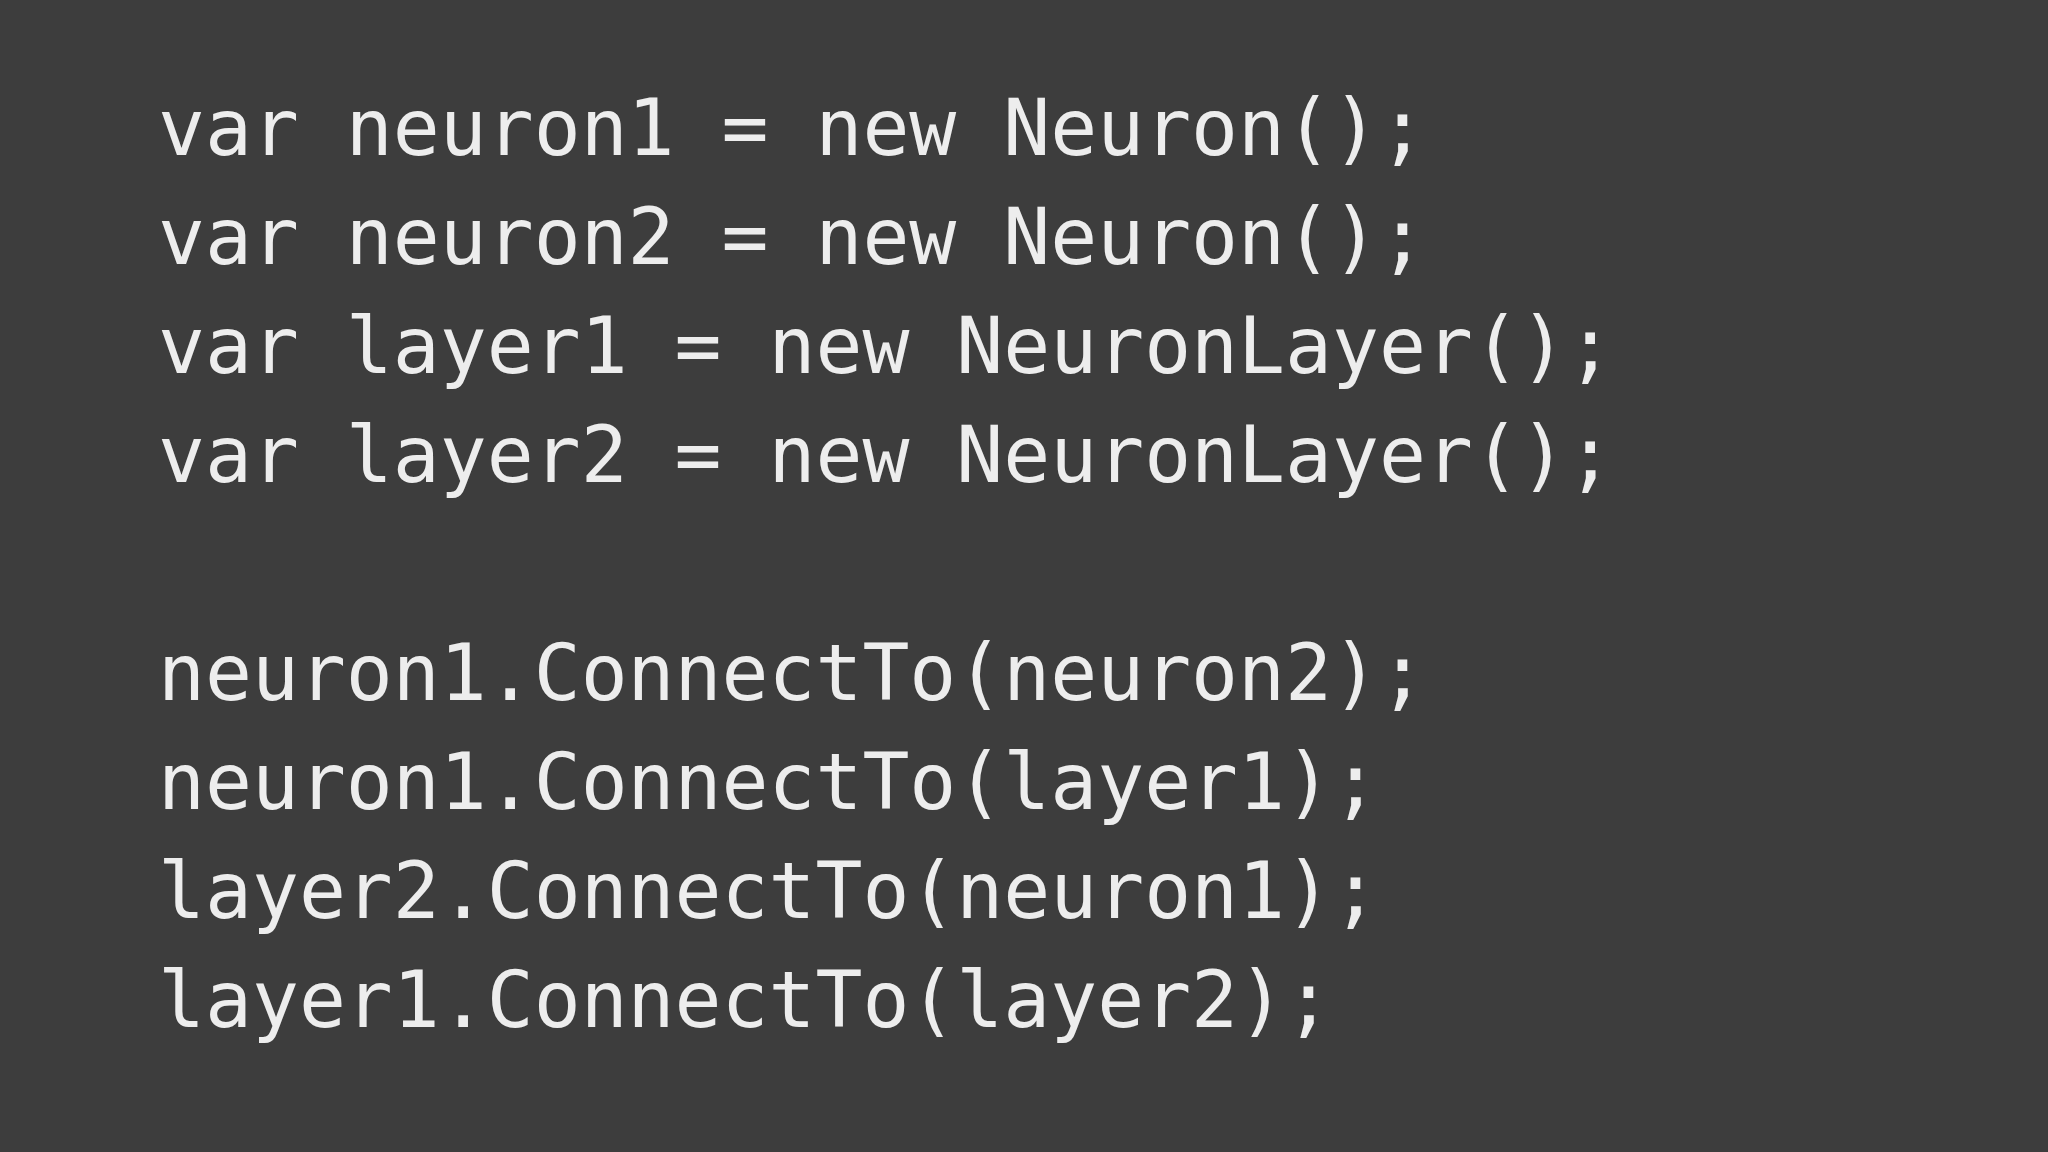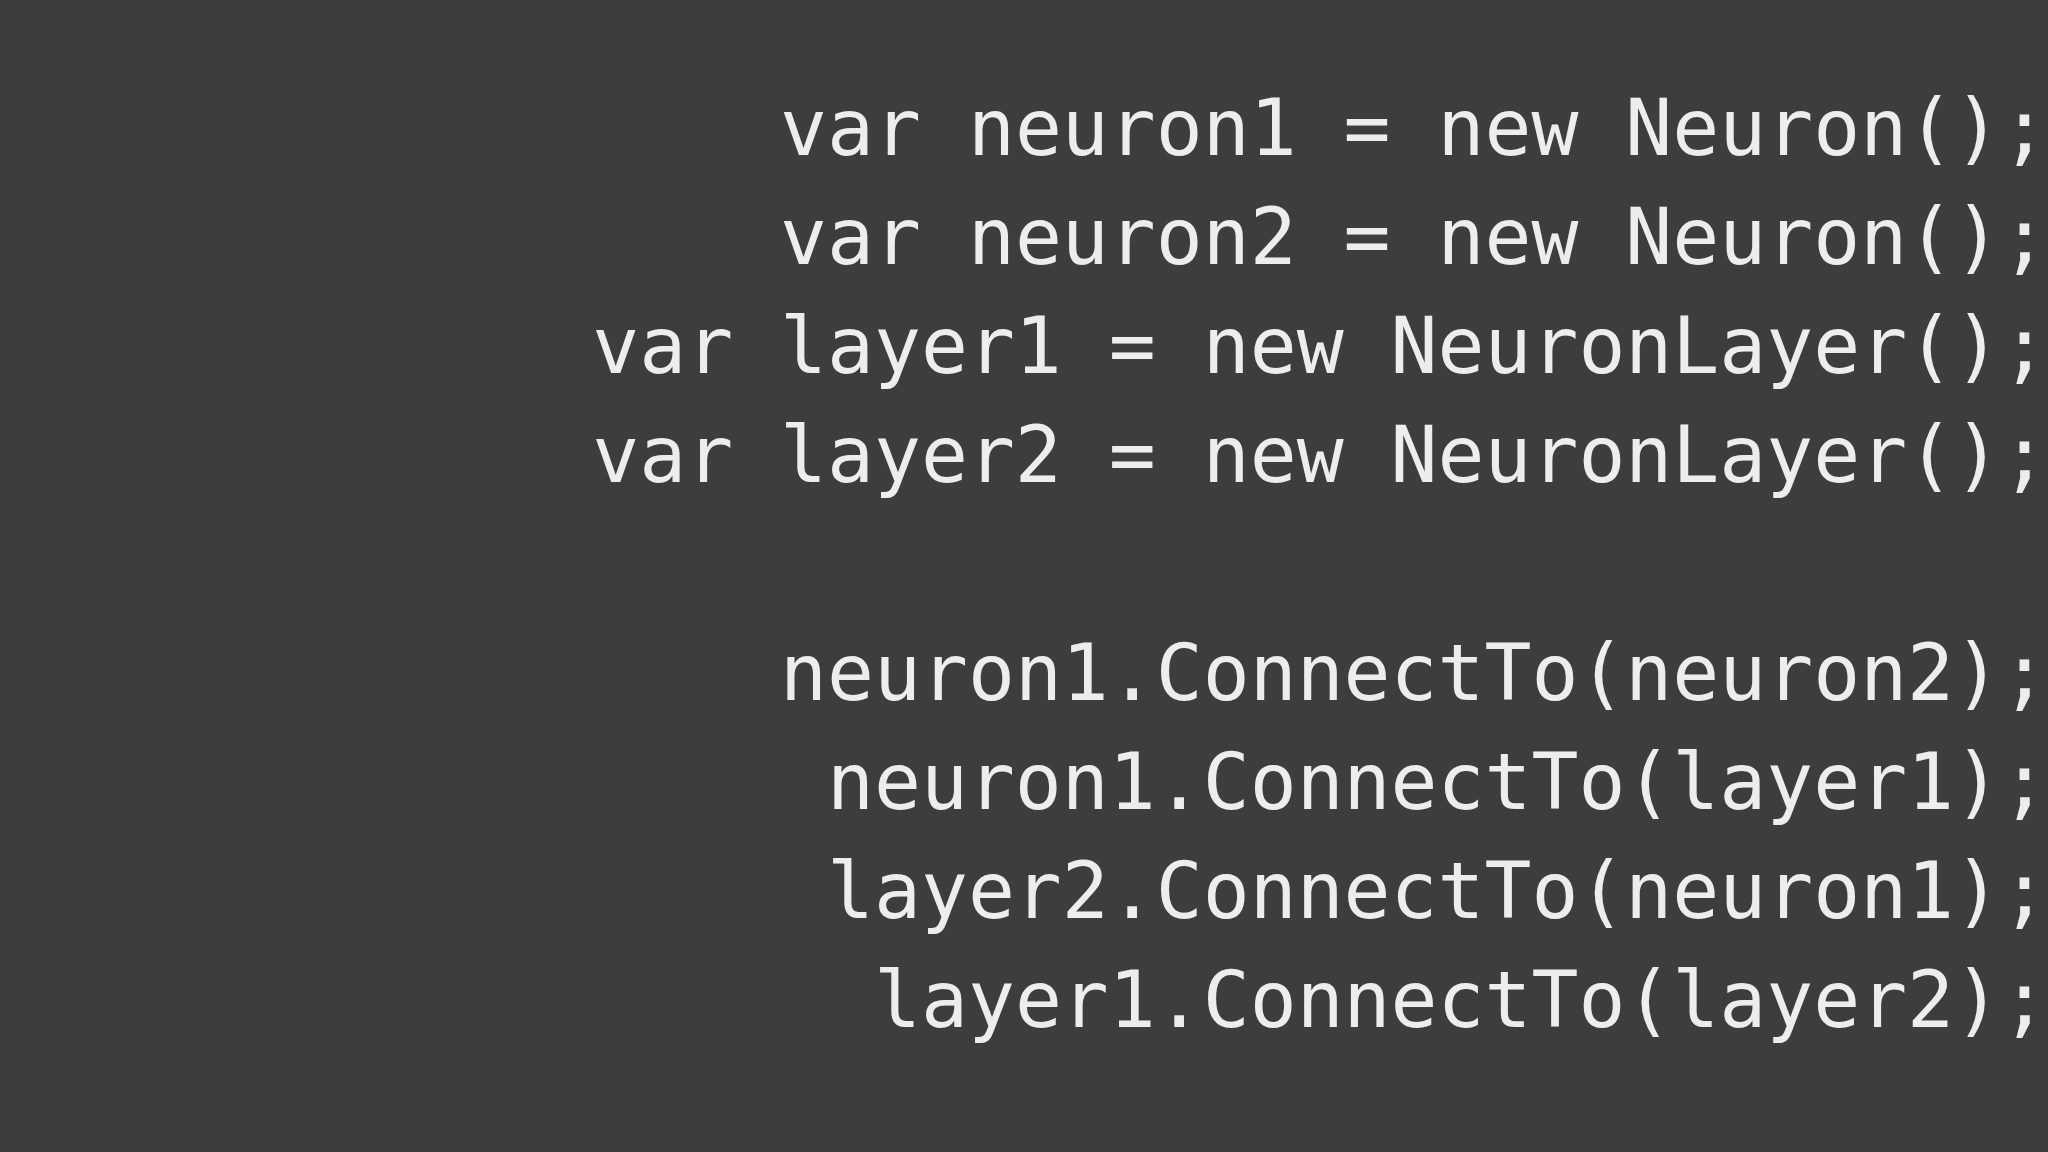--- a/index.html
+++ b/index.html
@@ -11,21 +11,20 @@
     height: 1152px;
     background: #3d3d3d;
     overflow: hidden;
   }
   .code-screen {
     width: 100%;
     height: 100%;
     box-sizing: border-box;
     padding: 74px 0 0 158px;
     background: #3d3d3d;
-    text-align: right;
   }
   .code-block {
     margin: 0;
     font-family: "DejaVu Sans Mono", "Liberation Mono", monospace;
     font-size: 78px;
     line-height: 109px;
     font-weight: 400;
     color: #ededed;
     white-space: pre;
   }

